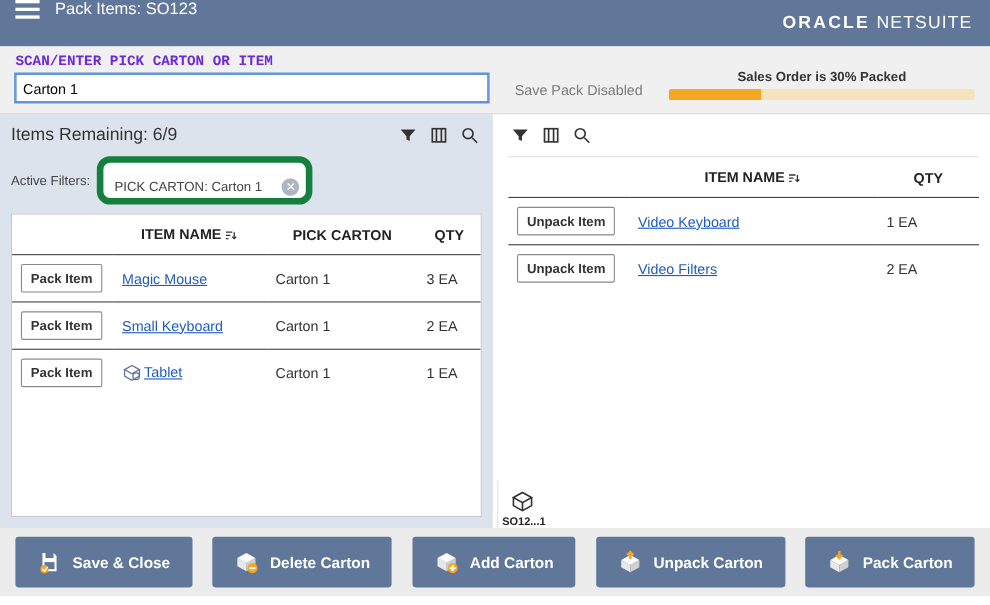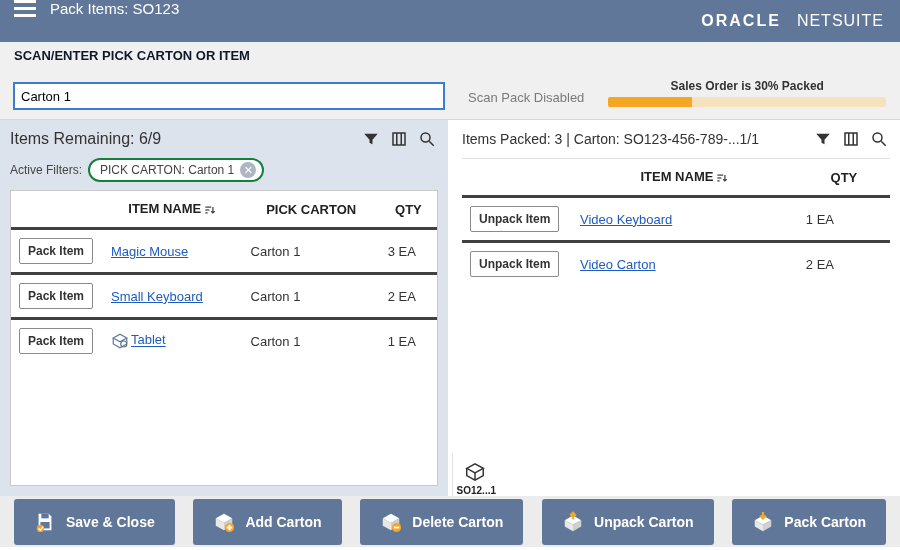--- a/index.html
+++ b/index.html
@@ -4,64 +4,64 @@
 <style>
   * { box-sizing: border-box; margin: 0; padding: 0; }
   body { font-family: Arial, Helvetica, sans-serif; background: #fff; width: 900px; height: 550px; overflow: hidden; font-size: 13px; color: #333; }
 
   
   .appbar { background: #607799; color: #fff; height: 42px; display: flex; align-items: flex-start; padding: 0 14px; position: relative; }
   .hamburger { display: inline-flex; flex-direction: column; gap: 4px; cursor: pointer; margin-right: 14px; }
   .hamburger span { width: 22px; height: 3px; background: #fff; }
   .appbar-title { font-size: 15px; }
   .brand { position: absolute; right: 16px; top: 0; bottom: 0; display: flex; align-items: center; font-size: 16px; letter-spacing: 1px; font-weight: 300; }
-  .brand b { font-weight: 700; letter-spacing: 2px; margin-right: 16px; }
+  .brand b { font-weight: 700; letter-spacing: 2px; margin-right: 6px; }
 
   
   .scanrow { background: #f0f0f0; padding: 6px 14px 10px 14px; border-bottom: 1px solid #d5d5d5; display: flex; align-items: flex-end; gap: 24px; }
   .scanrow .scanblock { width: 430px; }
-  .scanlabel { font-weight: 700; font-size: 13px; color: #0f172a; margin-bottom: 20px; }
+  .scanlabel { font-weight: 700; font-size: 13px; color: #6d28d9; margin-bottom: 4px; font-family: Liberation Mono, monospace; }
   .scaninput { width: 100%; height: 26px; padding: 2px 6px; font-size: 13px; border: 1px solid #3b7ed0; outline: 1px solid #3b7ed0; background: #fff; }
   .scandisabled { color: #7a7a7a; font-size: 13px; padding-bottom: 4px; }
   .progressblock { flex: 1; padding-bottom: 2px; }
   .progresslabel { font-weight: 700; font-size: 12px; text-align: center; margin-bottom: 4px; }
   .progressbar { height: 10px; background: #f6e3bd; border-radius: 2px; overflow: hidden; }
   .progressfill { height: 100%; background: #f5a623; width: 30%; }
 
   
   .content { display: flex; height: 376px; }
   .pane { flex: 1; display: flex; flex-direction: column; }
   .pane-left { background: #dde3ec; border-right: 4px solid #fff; }
   .pane-right { background: #fff; display: flex; }
   .pane-right-main { flex: 1; display: flex; flex-direction: column; }
   .pane-header { display: flex; align-items: center; padding: 8px 10px; font-size: 14px; gap: 6px; }
   .pane-left .pane-header { color: #333; }
   .pane-header-text { flex: 1; }
   .iconbtn { width: 22px; height: 22px; display: inline-flex; align-items: center; justify-content: center; cursor: pointer; color: #333; }
   .iconbtn svg { width: 18px; height: 18px; }
 
   .activefilters { padding: 0 10px 8px 10px; font-size: 12px; color: #444; display: flex; align-items: center; gap: 6px; }
-  .filterchip { background: #fff; border: 2px solid #15803d; border-radius: 12px; padding: 2px 6px 2px 10px; display: inline-flex; align-items: center; gap: 6px; font-size: 12px; }
+  .filterchip { background: #fff; border: 6px solid #15803d; border-radius: 12px; padding: 14px 6px 2px 10px; display: inline-flex; align-items: center; gap: 18px; font-size: 12px; }
   .chipclose { width: 16px; height: 16px; border-radius: 50%; background: #aeb6c2; color: #fff; display: inline-flex; align-items: center; justify-content: center; font-size: 11px; cursor: pointer; }
 
   .tablewrap { margin: 0 10px 10px 10px; background: #fff; border: 1px solid #c9c9c9; flex: 1; overflow: auto; }
   .tbl { width: 100%; border-collapse: collapse; font-size: 13px; }
   .tbl th { text-align: center; font-weight: 700; padding: 10px 8px; color: #222; white-space: nowrap; }
   .tbl th .sorticon { display:inline-block; vertical-align: middle; margin-left: 2px;}
-  .tbl td { padding: 8px; border-top: 3px solid #404040; vertical-align: middle; }
+  .tbl td { padding: 8px; border-top: 1px solid #404040; vertical-align: middle; }
   .tbl a { color: #1f5bbf; text-decoration: underline; }
   .rowbtn { border: 1px solid #8a8a8a; background: #fff; color: #333; font-weight: 700; font-size: 12px; padding: 5px 8px; cursor: pointer; border-radius: 2px; white-space: nowrap; }
   .rowflag { display:inline-flex; width:18px; height:18px; vertical-align: middle; margin-right:2px; }
 
   .right-tabs { width: 44px; border-left: 1px solid #e0e0e0; text-align: right; padding-top: 8px; }
   .tab-ico { width: 22px; height: 22px; margin: 0 auto 2px auto; }
   .tab-lbl { font-size: 10px; font-weight: 700; color: #222; }
 
   
-  .footer { background: #ececec; height: 51px; display: flex; align-items: center; justify-content: space-between; padding: 0 14px; gap: 16px; }
+  .footer { background: #ececec; height: 62px; display: flex; align-items: center; justify-content: space-between; padding: 0 14px; gap: 16px; }
   .fbtn { flex: 0 0 auto; background: #607799; color: #fff; font-weight: 700; font-size: 14px; padding: 12px 20px; border: none; border-radius: 3px; display: inline-flex; align-items: center; gap: 10px; cursor: pointer; }
   .fbtn svg { width: 22px; height: 22px; }
 
   .sorticon svg { width:14px; height:14px; vertical-align:middle; }
 </style>
 </head>
 <body>
 
 <div class="appbar">
   <div class="hamburger">
@@ -74,21 +74,21 @@
     <b>ORACLE</b>
     <span>NETSUITE</span>
   </div>
 </div>
 
 <div class="scanrow">
   <div class="scanblock">
     <div class="scanlabel">SCAN/ENTER PICK CARTON OR ITEM</div>
     <input class="scaninput" value="Carton 1" style="">
   </div>
-  <div class="scandisabled">Scan Pack Disabled</div>
+  <div class="scandisabled">Save Pack Disabled</div>
   <div class="progressblock">
     <div class="progresslabel">Sales Order is 30% Packed</div>
     <div class="progressbar">
       <div class="progressfill" style="width: 30%;"></div>
     </div>
   </div>
 </div>
 
 <div class="content">
 
@@ -163,21 +163,20 @@
               <td>1 EA</td>
             </tr>
           </tbody>
       </table>
     </div>
   </div>
 
   <div class="pane pane-right">
     <div class="pane-right-main">
       <div class="pane-header">
-        <span class="pane-header-text" style="font-size:14px;">Items Packed: 3 | Carton: SO123-456-789-...1/1</span>
         <span class="iconbtn">
           <svg viewBox="0 0 24 24" fill="#333">
               <path d="M3 5h18l-7 8v6l-4-2v-4z"></path>
             </svg>
         </span>
         <span class="iconbtn">
           <svg viewBox="0 0 24 24" fill="none" stroke="#333" stroke-width="2">
               <rect x="4" y="4" width="16" height="16"></rect>
               <line x1="9" y1="4" x2="9" y2="20"></line>
               <line x1="15" y1="4" x2="15" y2="20"></line>
@@ -206,21 +205,21 @@
           </tr>
             </thead>
           <tbody id="right-body">
               <tr>
                 <td><button class="rowbtn">Unpack Item</button></td>
                 <td><a href="#">Video Keyboard</a></td>
                 <td>1 EA</td>
               </tr>
               <tr>
                 <td><button class="rowbtn">Unpack Item</button></td>
-                <td><a href="#">Video Carton</a></td>
+                <td><a href="#">Video Filters</a></td>
                 <td>2 EA</td>
               </tr>
             </tbody>
         </table>
       </div>
     </div>
     <div class="right-tabs">
       <div class="tab-ico">
         <svg viewBox="0 0 24 24" fill="none" stroke="#333" stroke-width="1.6">
             <path d="M3 8l9-5 9 5-9 5-9-5z"></path>
@@ -244,33 +243,33 @@
         <path d="M5 19l2 2 3-4" stroke="#fff" stroke-width="1.5" fill="none"></path>
       </svg>
     <span>Save &amp; Close</span>
   </button>
   <button class="fbtn">
     <svg viewBox="0 0 24 24">
         <path fill="#fff" d="M3 8l9-5 9 5-9 5z"></path>
         <path fill="#e8e8e8" d="M3 8v8l9 5V13z"></path>
         <path fill="#d0d0d0" d="M21 8v8l-9 5V13z"></path>
         <circle cx="18" cy="18" r="5" fill="#f5a623"></circle>
-        <path d="M18 15v6M15 18h6" stroke="#fff" stroke-width="2"></path>
-      </svg>
-    <span>Add Carton</span>
+        <rect x="15" y="17" width="6" height="2" fill="#fff"></rect>
+      </svg>
+    <span>Delete Carton</span>
   </button>
   <button class="fbtn">
     <svg viewBox="0 0 24 24">
         <path fill="#fff" d="M3 8l9-5 9 5-9 5z"></path>
         <path fill="#e8e8e8" d="M3 8v8l9 5V13z"></path>
         <path fill="#d0d0d0" d="M21 8v8l-9 5V13z"></path>
         <circle cx="18" cy="18" r="5" fill="#f5a623"></circle>
-        <rect x="15" y="17" width="6" height="2" fill="#fff"></rect>
-      </svg>
-    <span>Delete Carton</span>
+        <path d="M18 15v6M15 18h6" stroke="#fff" stroke-width="2"></path>
+      </svg>
+    <span>Add Carton</span>
   </button>
   <button class="fbtn">
     <svg viewBox="0 0 24 24">
         <path fill="#fff" d="M3 10l9-5 9 5-9 5z"></path>
         <path fill="#e8e8e8" d="M3 10v7l9 5V15z"></path>
         <path fill="#d0d0d0" d="M21 10v7l-9 5V15z"></path>
         <path d="M12 2v7M9 5l3-3 3 3" stroke="#f5a623" stroke-width="2.5" fill="none"></path>
       </svg>
     <span>Unpack Carton</span>
   </button>

